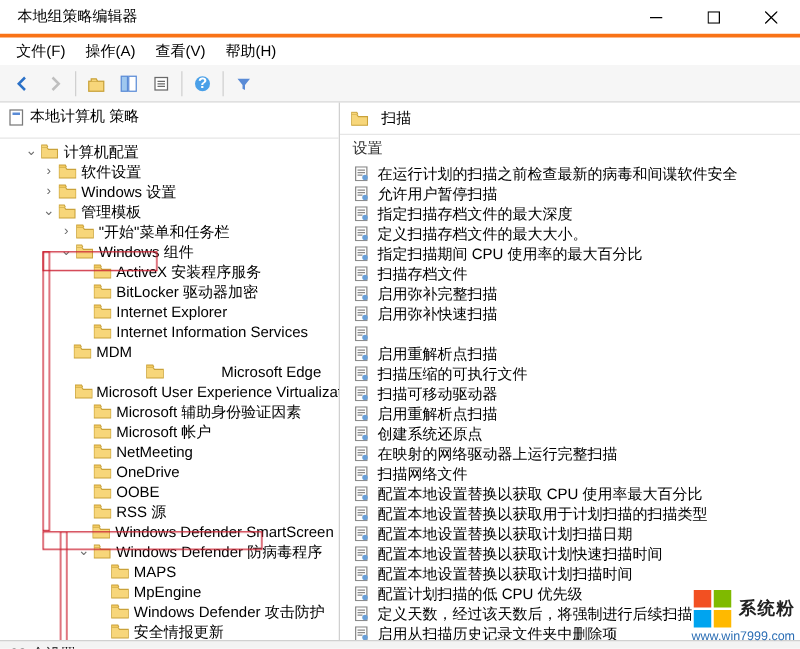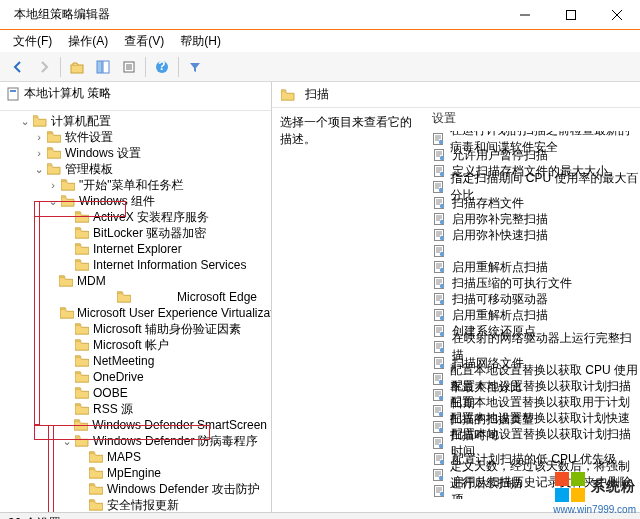--- a/index.html
+++ b/index.html
@@ -1,17 +1,17 @@
 <!DOCTYPE html>
 <html><head>
 <meta charset="utf-8">
 <style>
 *{box-sizing:border-box;margin:0;padding:0;font-family:"Microsoft YaHei","SimSun",Tahoma,sans-serif;font-size:12px;color:#000;-webkit-font-smoothing:none}
 body{background:#fff;width:640px;height:519px;overflow:hidden;position:relative}
-.titlebar{height:30px;display:flex;align-items:center;padding:0 0 0 8px;border-bottom:1px solid #f97316}
+.titlebar{height:30px;display:flex;align-items:center;padding:0 0 0 8px;border-bottom:3px solid #f97316}
 .titlebar .title{flex:1}
 .winbtns{display:flex}
 .winbtn{width:46px;height:30px;display:flex;align-items:center;justify-content:center}
 .winbtn svg{width:10px;height:10px}
 .menubar{height:22px;display:flex;align-items:center;padding:0 6px;gap:2px}
 .menubar .mitem{padding:2px 7px}
 .toolbar{height:30px;display:flex;align-items:center;padding:0 6px;gap:2px;border-bottom:1px solid #d9d9d9;background:#f6f6f6}
 .tbtn{width:24px;height:24px;display:flex;align-items:center;justify-content:center;border:1px solid transparent}
 .sep{width:1px;height:20px;background:#d0d0d0;margin:0 2px}
 .content{display:flex;height:430px}
@@ -398,21 +398,20 @@
     <div class="rhdr">
       <span class="folder">
         <svg viewBox="0 0 16 14">
             <path d="M0 3h5l1.5 2H15v8H0z" fill="#f7d67a" stroke="#c9a23a"></path>
             <path d="M0 3V1h5l1 2" fill="#f7d67a" stroke="#c9a23a"></path>
           </svg>
       </span>
       <span>扫描</span>
     </div>
     <div style="display:flex;border-top:1px solid #e6e6e6">
-      <div style="width:150px;padding:6px 8px">选择一个项目来查看它的描述。</div>
       <div style="flex:1">
         <div class="colhdr">设置</div>
         <div class="rlist" id="rlist">
             <div class="ritem">
               <span class="doc">
                 <svg viewBox="0 0 12 12">
                   <rect x="1.5" y="0.5" width="9" height="11" fill="#fff" stroke="#8a8a8a"></rect>
                   <path d="M3 3h6M3 5h6M3 7h4" stroke="#8a8a8a"></path>
                   <circle cx="9" cy="9" r="2.2" fill="#6aa0d8"></circle>
                 </svg>
@@ -430,20 +429,30 @@
               <span>允许用户暂停扫描</span>
             </div>
             <div class="ritem">
               <span class="doc">
                 <svg viewBox="0 0 12 12">
                   <rect x="1.5" y="0.5" width="9" height="11" fill="#fff" stroke="#8a8a8a"></rect>
                   <path d="M3 3h6M3 5h6M3 7h4" stroke="#8a8a8a"></path>
                   <circle cx="9" cy="9" r="2.2" fill="#6aa0d8"></circle>
                 </svg>
               </span>
+              <span>指定扫描存档文件的最大深度</span>
+            </div>
+            <div class="ritem">
+              <span class="doc">
+                <svg viewBox="0 0 12 12">
+                  <rect x="1.5" y="0.5" width="9" height="11" fill="#fff" stroke="#8a8a8a"></rect>
+                  <path d="M3 3h6M3 5h6M3 7h4" stroke="#8a8a8a"></path>
+                  <circle cx="9" cy="9" r="2.2" fill="#6aa0d8"></circle>
+                </svg>
+              </span>
               <span>定义扫描存档文件的最大大小。</span>
             </div>
             <div class="ritem">
               <span class="doc">
                 <svg viewBox="0 0 12 12">
                   <rect x="1.5" y="0.5" width="9" height="11" fill="#fff" stroke="#8a8a8a"></rect>
                   <path d="M3 3h6M3 5h6M3 7h4" stroke="#8a8a8a"></path>
                   <circle cx="9" cy="9" r="2.2" fill="#6aa0d8"></circle>
                 </svg>
               </span>
@@ -569,31 +578,31 @@
               <span>配置本地设置替换以获取 CPU 使用率最大百分比</span>
             </div>
             <div class="ritem">
               <span class="doc">
                 <svg viewBox="0 0 12 12">
                   <rect x="1.5" y="0.5" width="9" height="11" fill="#fff" stroke="#8a8a8a"></rect>
                   <path d="M3 3h6M3 5h6M3 7h4" stroke="#8a8a8a"></path>
                   <circle cx="9" cy="9" r="2.2" fill="#6aa0d8"></circle>
                 </svg>
               </span>
+              <span>配置本地设置替换以获取用于计划扫描的扫描类型</span>
+            </div>
+            <div class="ritem">
+              <span class="doc">
+                <svg viewBox="0 0 12 12">
+                  <rect x="1.5" y="0.5" width="9" height="11" fill="#fff" stroke="#8a8a8a"></rect>
+                  <path d="M3 3h6M3 5h6M3 7h4" stroke="#8a8a8a"></path>
+                  <circle cx="9" cy="9" r="2.2" fill="#6aa0d8"></circle>
+                </svg>
+              </span>
               <span>配置本地设置替换以获取计划扫描日期</span>
-            </div>
-            <div class="ritem">
-              <span class="doc">
-                <svg viewBox="0 0 12 12">
-                  <rect x="1.5" y="0.5" width="9" height="11" fill="#fff" stroke="#8a8a8a"></rect>
-                  <path d="M3 3h6M3 5h6M3 7h4" stroke="#8a8a8a"></path>
-                  <circle cx="9" cy="9" r="2.2" fill="#6aa0d8"></circle>
-                </svg>
-              </span>
-              <span>配置本地设置替换以获取用于计划扫描的扫描类型</span>
             </div>
             <div class="ritem">
               <span class="doc">
                 <svg viewBox="0 0 12 12">
                   <rect x="1.5" y="0.5" width="9" height="11" fill="#fff" stroke="#8a8a8a"></rect>
                   <path d="M3 3h6M3 5h6M3 7h4" stroke="#8a8a8a"></path>
                   <circle cx="9" cy="9" r="2.2" fill="#6aa0d8"></circle>
                 </svg>
               </span>
               <span>配置本地设置替换以获取计划快速扫描时间</span>

